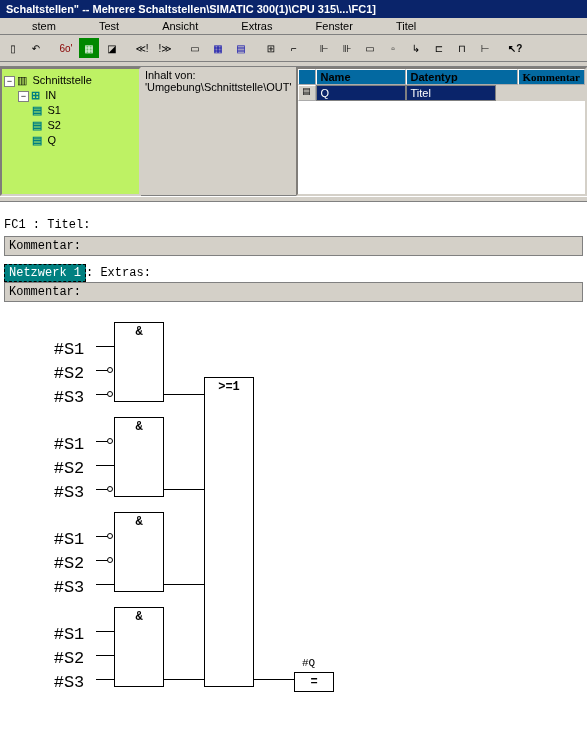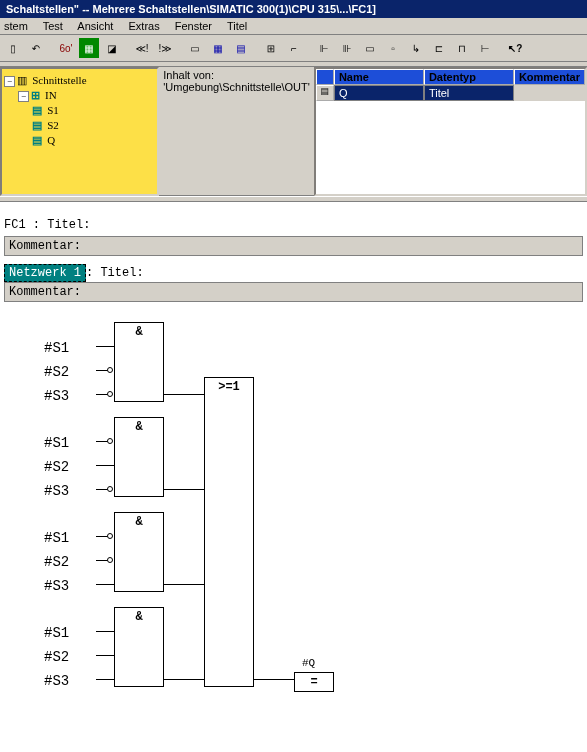--- a/index.html
+++ b/index.html
@@ -1,38 +1,38 @@
 <!DOCTYPE html>
 <html><head>
 <meta charset="utf-8">
 <style>
 * { box-sizing: border-box; margin: 0; padding: 0; }
 body { font-family: "MS Sans Serif", Arial, sans-serif; font-size: 11px; background: #fff; width: 587px; }
 
 .titlebar { background: #0a246a; color: #fff; padding: 3px 6px; font-weight: bold; font-size: 11px; }
 .menubar { background: #d4d0c8; padding: 2px 4px; border-bottom: 1px solid #808080; }
-.menubar span { margin-right: 12px; cursor: default; text-decoration: underline; text-decoration-color: transparent; }
+.menubar span { margin-right: 12px; cursor: default; text-decoration: underline; text-decoration-color: transparent; margin-left: 28px; }
 .menubar span::first-letter { text-decoration: underline; }
 
 .toolbar { background: #d4d0c8; padding: 2px; border-bottom: 1px solid #808080; display: flex; gap: 1px; align-items: center; }
 .tbtn { width: 22px; height: 22px; border: 1px solid #d4d0c8; display: inline-flex; align-items: center; justify-content: center; font-size: 10px; background: #d4d0c8; }
 .tsep { width: 6px; }
 
 .splitpane { display: flex; height: 130px; border-top: 1px solid #808080; }
-.treepane { width: 190px; background: #fde047; border: 2px inset #d4d0c8; overflow: auto; font-family: Liberation Serif, serif; }
+.treepane { width: 190px; background: #bef264; border: 2px inset #d4d0c8; overflow: auto; }
 .treetop { background: #d4d0c8; height: 4px; }
 .rightpane { flex: 1; display: flex; flex-direction: row; }
 .pathbar { background: #d4d0c8; padding: 2px 4px; font-size: 11px; border-bottom: 1px solid #808080; }
 .tablearea { flex: 1; background: #fff; border: 2px inset #d4d0c8; }
-.thdr { display: flex; background: #1d4ed8; }
+.thdr { display: flex; background: #0369a1; }
 .thdr div { border: 1px outset #fff; padding: 1px 4px; font-weight: bold; font-size: 11px; }
 .thdr .c0 { width: 18px; }
 .thdr .c1 { width: 90px; }
-.thdr .c2 { width: 90px; }
-.thdr .c3 { flex: 1; }
+.thdr .c2 { width: 112px; }
+.thdr .c3 { flex: 1; font-family: Liberation Serif, serif; }
 .trow { display: flex; }
 .trow .c0 { width: 18px; background: #d4d0c8; border: 1px outset #fff; text-align: center; font-size: 9px; }
 .trow .c1 { width: 90px; background: #0a246a; color: #fff; padding: 1px 4px; border: 1px solid #808080; }
 .trow .c2 { width: 90px; background: #0a246a; color: #fff; padding: 1px 4px; border: 1px solid #808080; }
 .trow .c3 { flex: 1; background: #d4d0c8; }
 
 .tree { padding: 4px 2px; font-size: 11px; }
 .tnode { white-space: nowrap; padding: 1px 0; }
 .ticon { display: inline-block; width: 11px; height: 11px; border: 1px solid #808080; text-align: center; line-height: 9px; font-size: 9px; margin-right: 2px; background: #fff; }
 .tlabel { padding: 0 2px; }
@@ -44,21 +44,21 @@
 .hdivider { height: 6px; background: #d4d0c8; border-top: 1px solid #fff; border-bottom: 1px solid #808080; }
 
 .codearea { padding: 12px 4px; font-family: "Courier New", monospace; font-size: 12px; }
 .fctitle { margin: 4px 0; }
 .kommentar { background: #d4d0c8; border: 1px solid #808080; padding: 2px 4px; margin-bottom: 8px; }
 .netzwerk { background: #008080; color: #fff; padding: 1px 4px; display: inline-block; border: 1px dashed #000; }
 
 .fbd { position: relative; margin-top: 20px; height: 400px; margin-left: 40px; }
 .gate { position: absolute; border: 1px solid #000; background: #fff; width: 50px; text-align: center; }
 .gate .gtop { border-bottom: none; font-weight: bold; padding: 2px; }
-.pin { position: absolute; font-size: 14px; text-align: left; width: 50px; }
+.pin { position: absolute; font-size: 17px; text-align: center; width: 50px; }
 .pinline { position: absolute; border-top: 1px solid #000; }
 .pininv { position: absolute; width: 6px; height: 6px; border: 1px solid #000; border-radius: 50%; background: #fff; }
 .outlabel { position: absolute; font-size: 11px; }
 </style>
 </head>
 <body>
 
 <div class="titlebar">Schaltstellen" -- Mehrere Schaltstellen\SIMATIC 300(1)\CPU 315\...\FC1]</div>
 
 <div class="menubar">
@@ -131,21 +131,21 @@
     </div>
   </div>
 </div>
 
 <div class="hdivider"></div>
 
 <div class="codearea">
   <div class="fctitle">FC1 : Titel:</div>
   <div class="kommentar">Kommentar:</div>
   <div>
-    <span class="netzwerk">Netzwerk 1</span><span>: Titel:</span>
+    <span class="netzwerk">Netzwerk 1</span><span>: Extras:</span>
   </div>
   <div class="kommentar">Kommentar:</div>
 
   <div class="fbd">
 
     <div class="gate" style="top:0;left:70px;height:80px">
         <div class="gtop">&amp;</div>
       </div>
     <div class="pin" style="top:18px;left:0">#S1</div>
     <div class="pinline" style="top:24px;left:52px;width:18px"></div>

